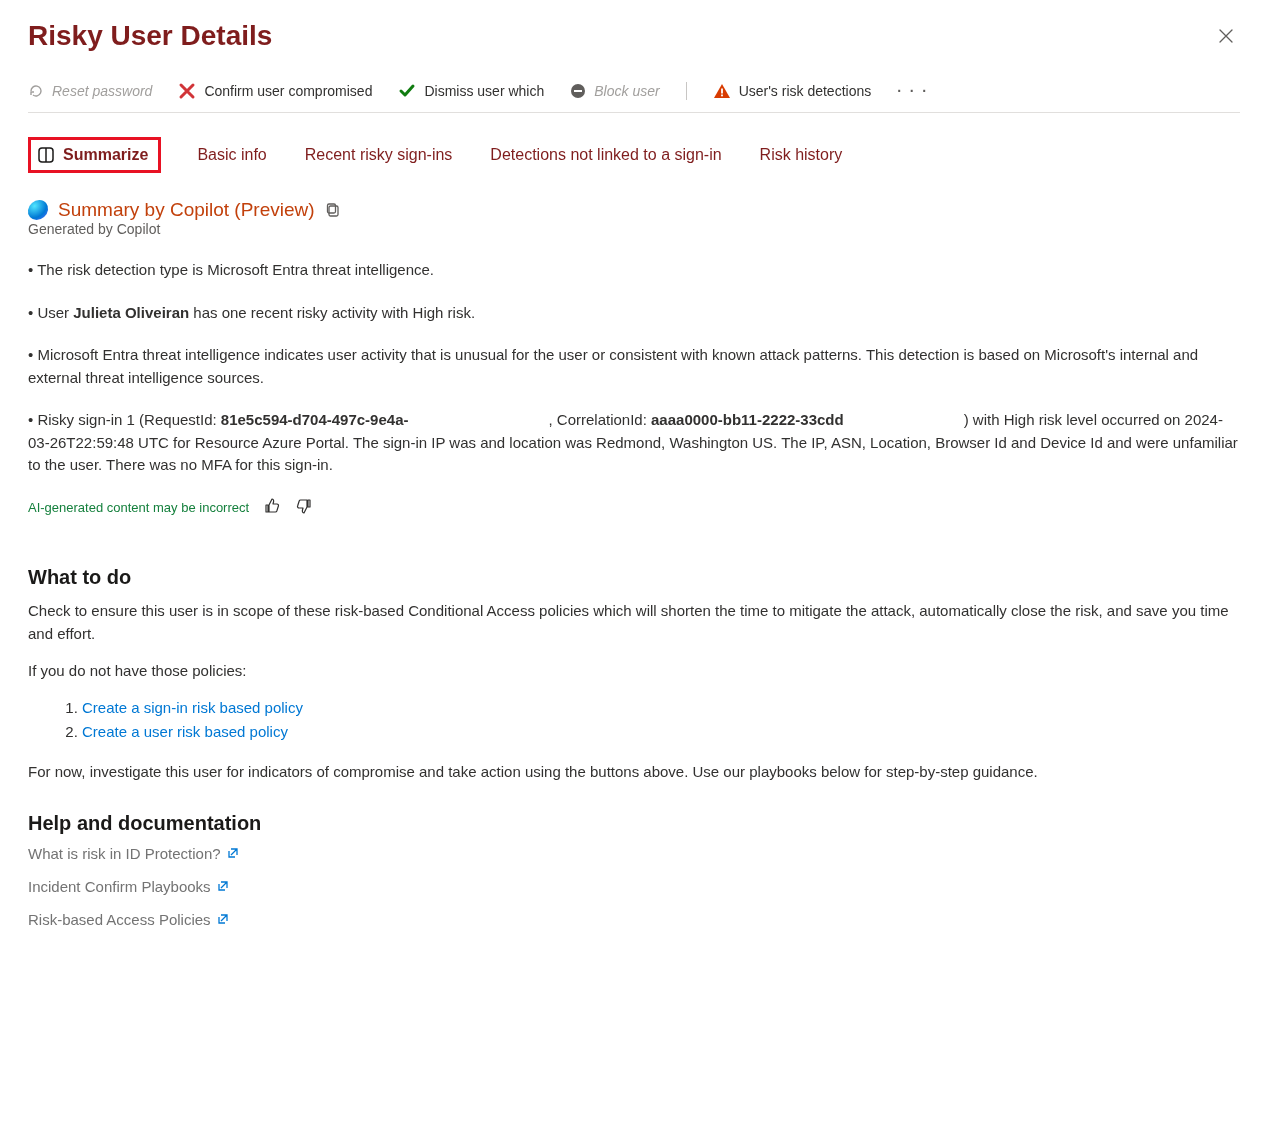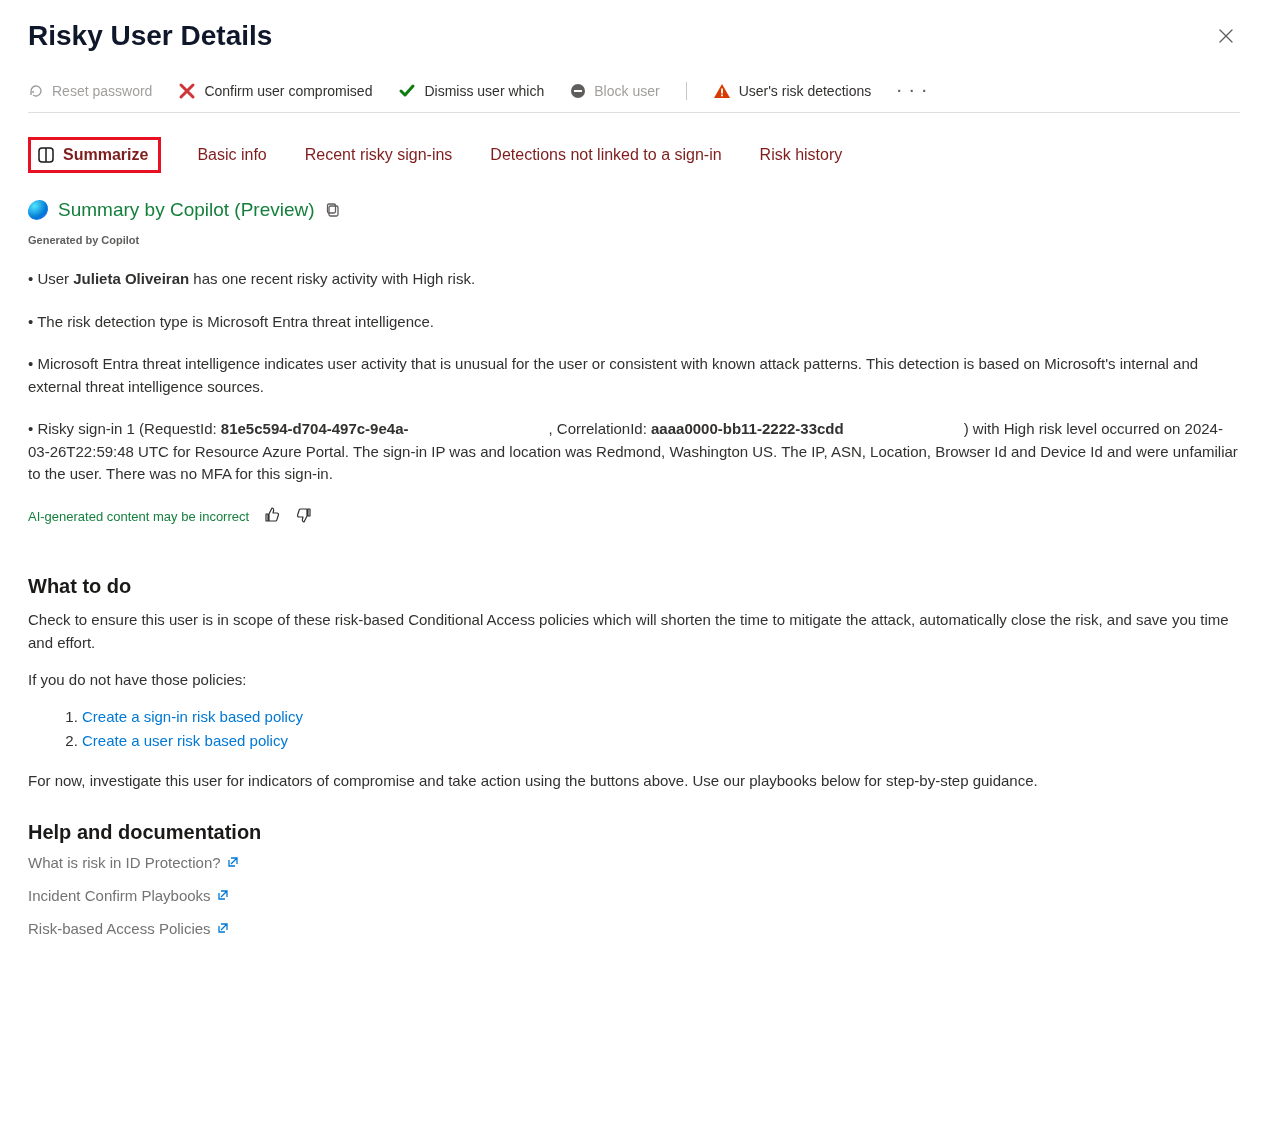--- a/index.html
+++ b/index.html
@@ -12,21 +12,21 @@
     }
     .header {
       display: flex;
       justify-content: space-between;
       align-items: center;
       margin-bottom: 30px;
     }
     .page-title {
       font-size: 28px;
       font-weight: 600;
-      color: #0f172a;
+      color: #7f1d1d;
     }
     .close-btn {
       width: 28px; height: 28px;
       display: flex; align-items: center; justify-content: center;
       cursor: pointer;
       color: #605e5c;
       font-size: 20px;
     }
     .toolbar {
       display: flex;
@@ -37,21 +37,21 @@
       margin-bottom: 24px;
     }
     .toolbar-btn {
       display: inline-flex;
       align-items: center;
       gap: 8px;
       color: #323130;
       cursor: pointer;
       font-size: 14px;
     }
-    .toolbar-btn.disabled { color: #a19f9d; cursor: default; }
+    .toolbar-btn.disabled { color: #a19f9d; cursor: default; font-style: italic; }
     .toolbar-divider { width: 1px; height: 18px; background: #c8c6c4; }
     .more-btn { color: #605e5c; letter-spacing: 2px; cursor: pointer; font-weight: bold; }
     .icon { display: inline-flex; align-items: center; justify-content: center; }
     .tabs {
       display: flex;
       gap: 34px;
       margin-bottom: 26px;
     }
     .tab {
       display: inline-flex;
@@ -65,28 +65,27 @@
     .tab.active {
       font-weight: 600;
       border: 3px solid #e81123;
       padding: 6px 10px 6px 6px;
     }
     .copilot-heading {
       display: flex;
       align-items: center;
       gap: 10px;
       font-size: 19px;
-      color: #15803d;
-      margin-bottom: 13px;
+      color: #c2410c;
+      margin-bottom: 0;
     }
     .copilot-sub {
-      font-size: 11px;
+      font-size: 14px;
       color: #605e5c;
       margin-bottom: 22px;
-      font-weight: bold;
     }
     .summary p {
       font-size: 15px;
       line-height: 1.5;
       margin-bottom: 20px;
       color: #323130;
     }
     .bold { font-weight: 600; }
     .ai-disclaimer-row {
       display: flex;
@@ -236,24 +235,24 @@
     <svg width="16" height="16" viewBox="0 0 16 16">
         <rect x="4" y="4" width="9" height="10" rx="1.5" stroke="#605e5c" stroke-width="1.3" fill="none"></rect>
         <path d="M6 4V3a1.5 1.5 0 0 1 1.5-1.5h4A1.5 1.5 0 0 1 13 3v8" stroke="#605e5c" stroke-width="1.3" fill="none" opacity="0.0"></path>
         <rect x="2.5" y="2" width="8" height="9" rx="1.5" stroke="#605e5c" stroke-width="1.3" fill="none"></rect>
       </svg>
   </span>
 </div>
 <div class="copilot-sub">Generated by Copilot</div>
 
 <div class="summary">
+  <p>• The risk detection type is Microsoft Entra threat intelligence.</p>
   <p>
     <span>• User </span><span class="bold">Julieta Oliveiran</span><span>  has one recent risky activity with High risk.</span>
   </p>
-  <p>• The risk detection type is Microsoft Entra threat intelligence.</p>
   <p>• Microsoft Entra threat intelligence indicates user activity that is unusual for the user or consistent with known attack patterns. This detection is based on Microsoft's internal and external threat intelligence sources.</p>
   <p>
     <span>• Risky sign-in 1 (RequestId: </span><span class="bold">81e5c594-d704-497c-9e4a-</span><span style="display:inline-block; width:140px;"></span><span>, CorrelationId: </span><span class="bold">aaaa0000-bb11-2222-33cdd</span><span style="display:inline-block; width:120px;"></span><span>) with High risk level occurred on 2024-03-26T22:59:48 UTC for Resource Azure Portal. The sign-in IP was                               and location was Redmond, Washington US. The IP, ASN, Location, Browser Id and Device Id and were unfamiliar to the user. There was no MFA for this sign-in.</span>
   </p>
 </div>
 
 <div class="ai-disclaimer-row">
   <span class="ai-disclaimer">AI-generated content may be incorrect</span>
   <span class="feedback-btn">
     <svg width="18" height="18" viewBox="0 0 18 18">

